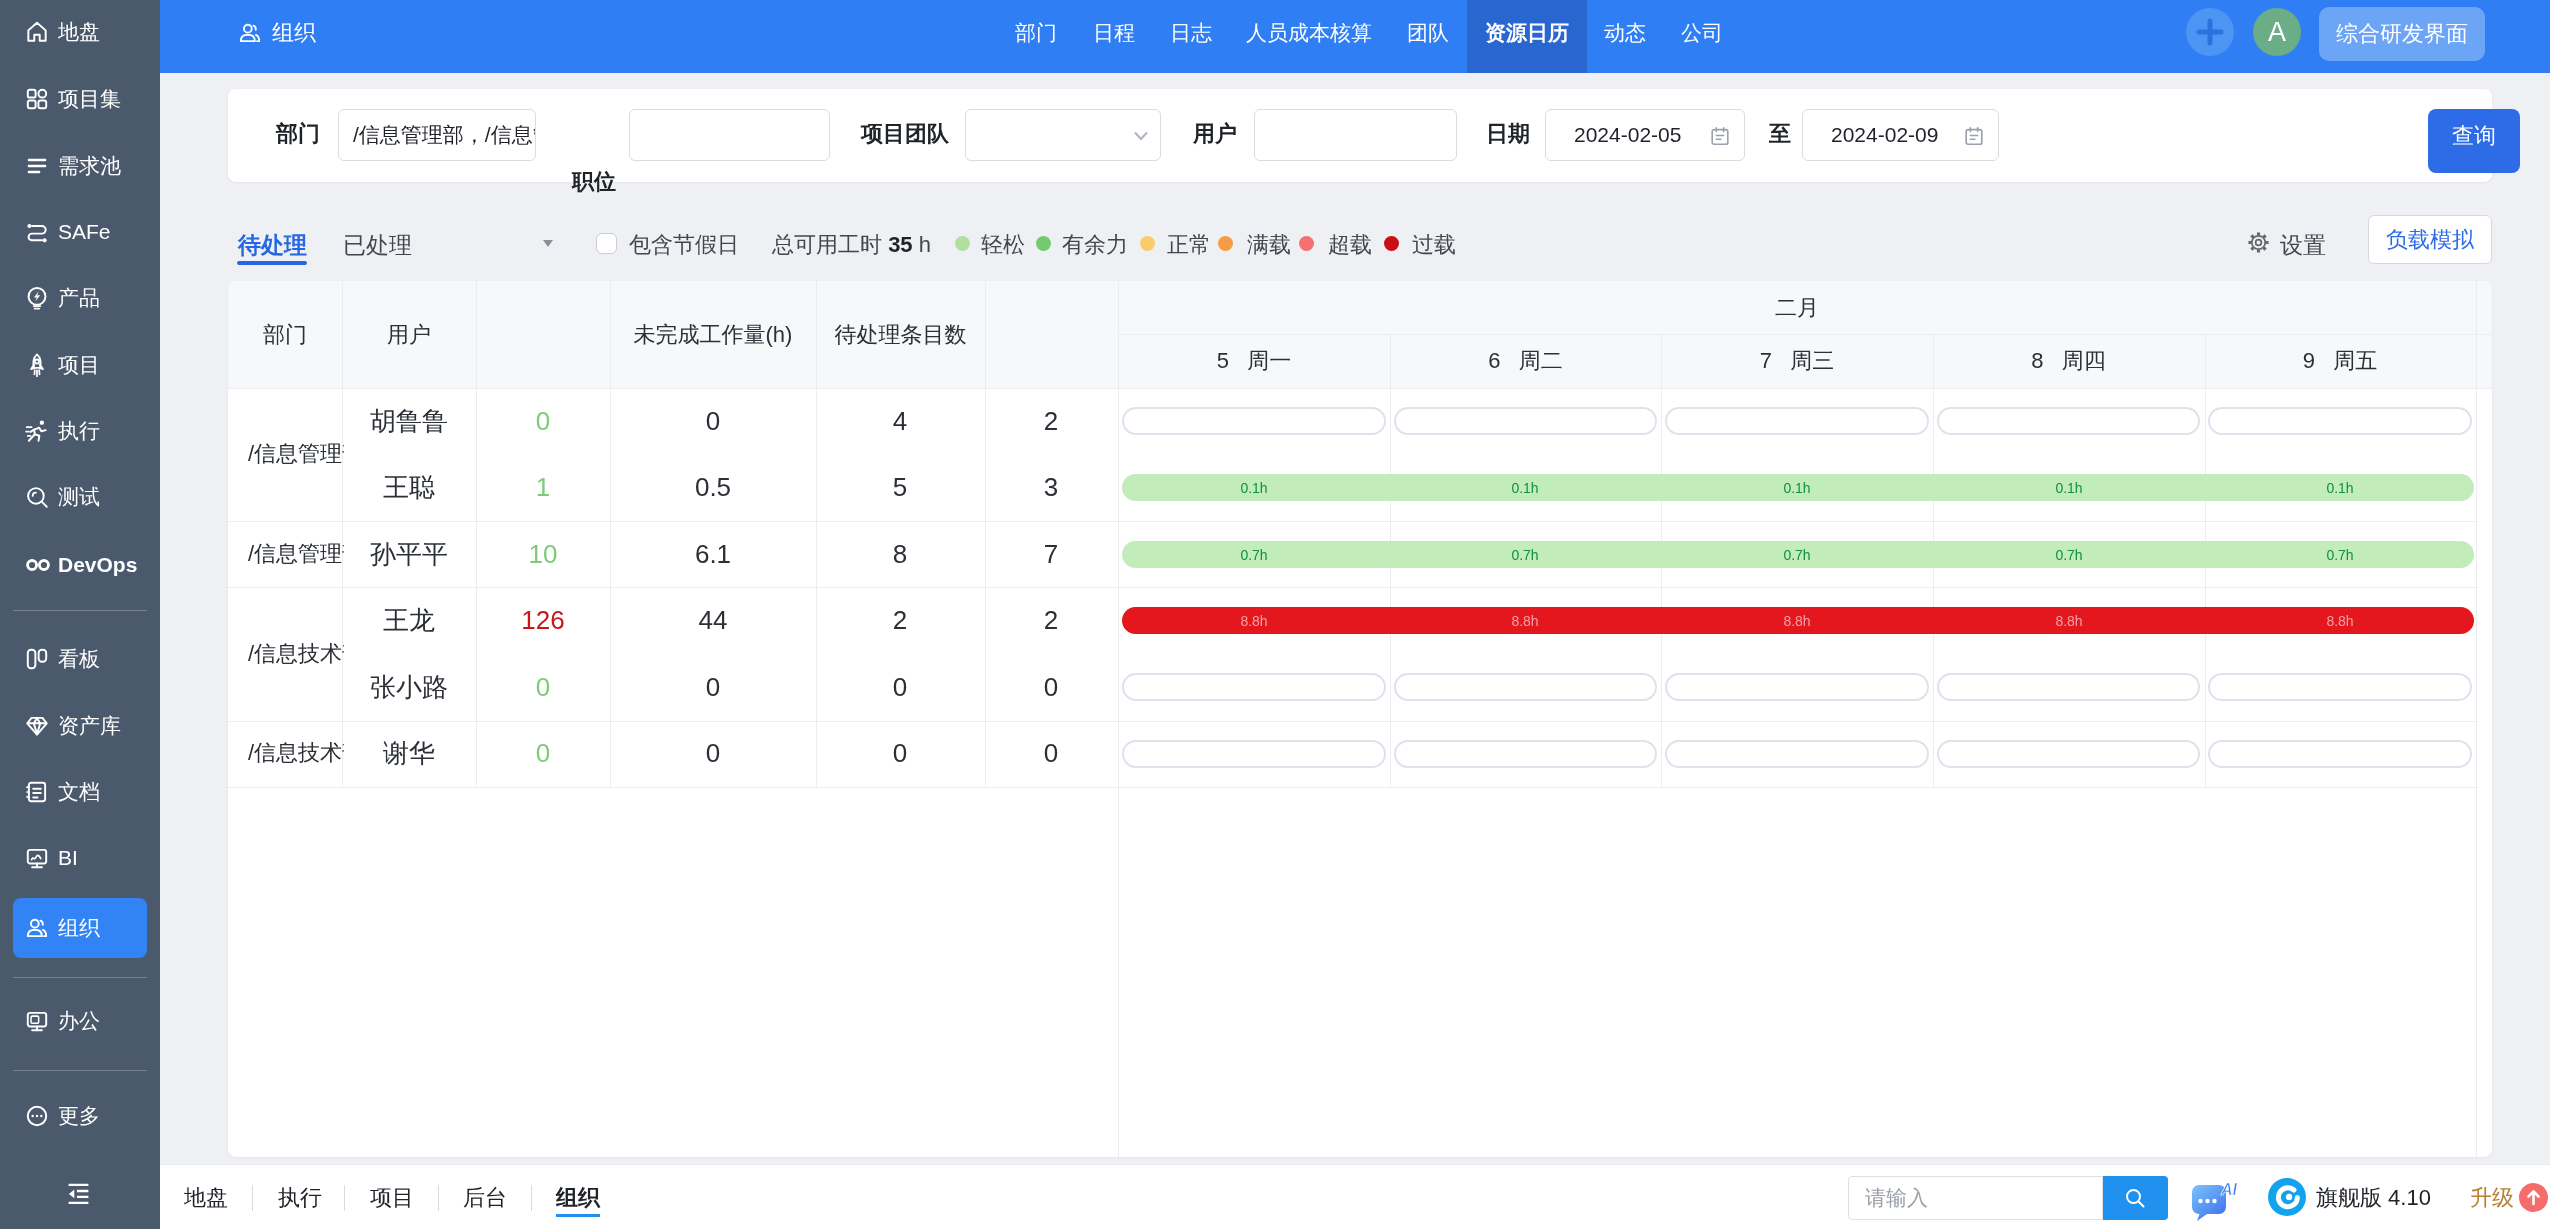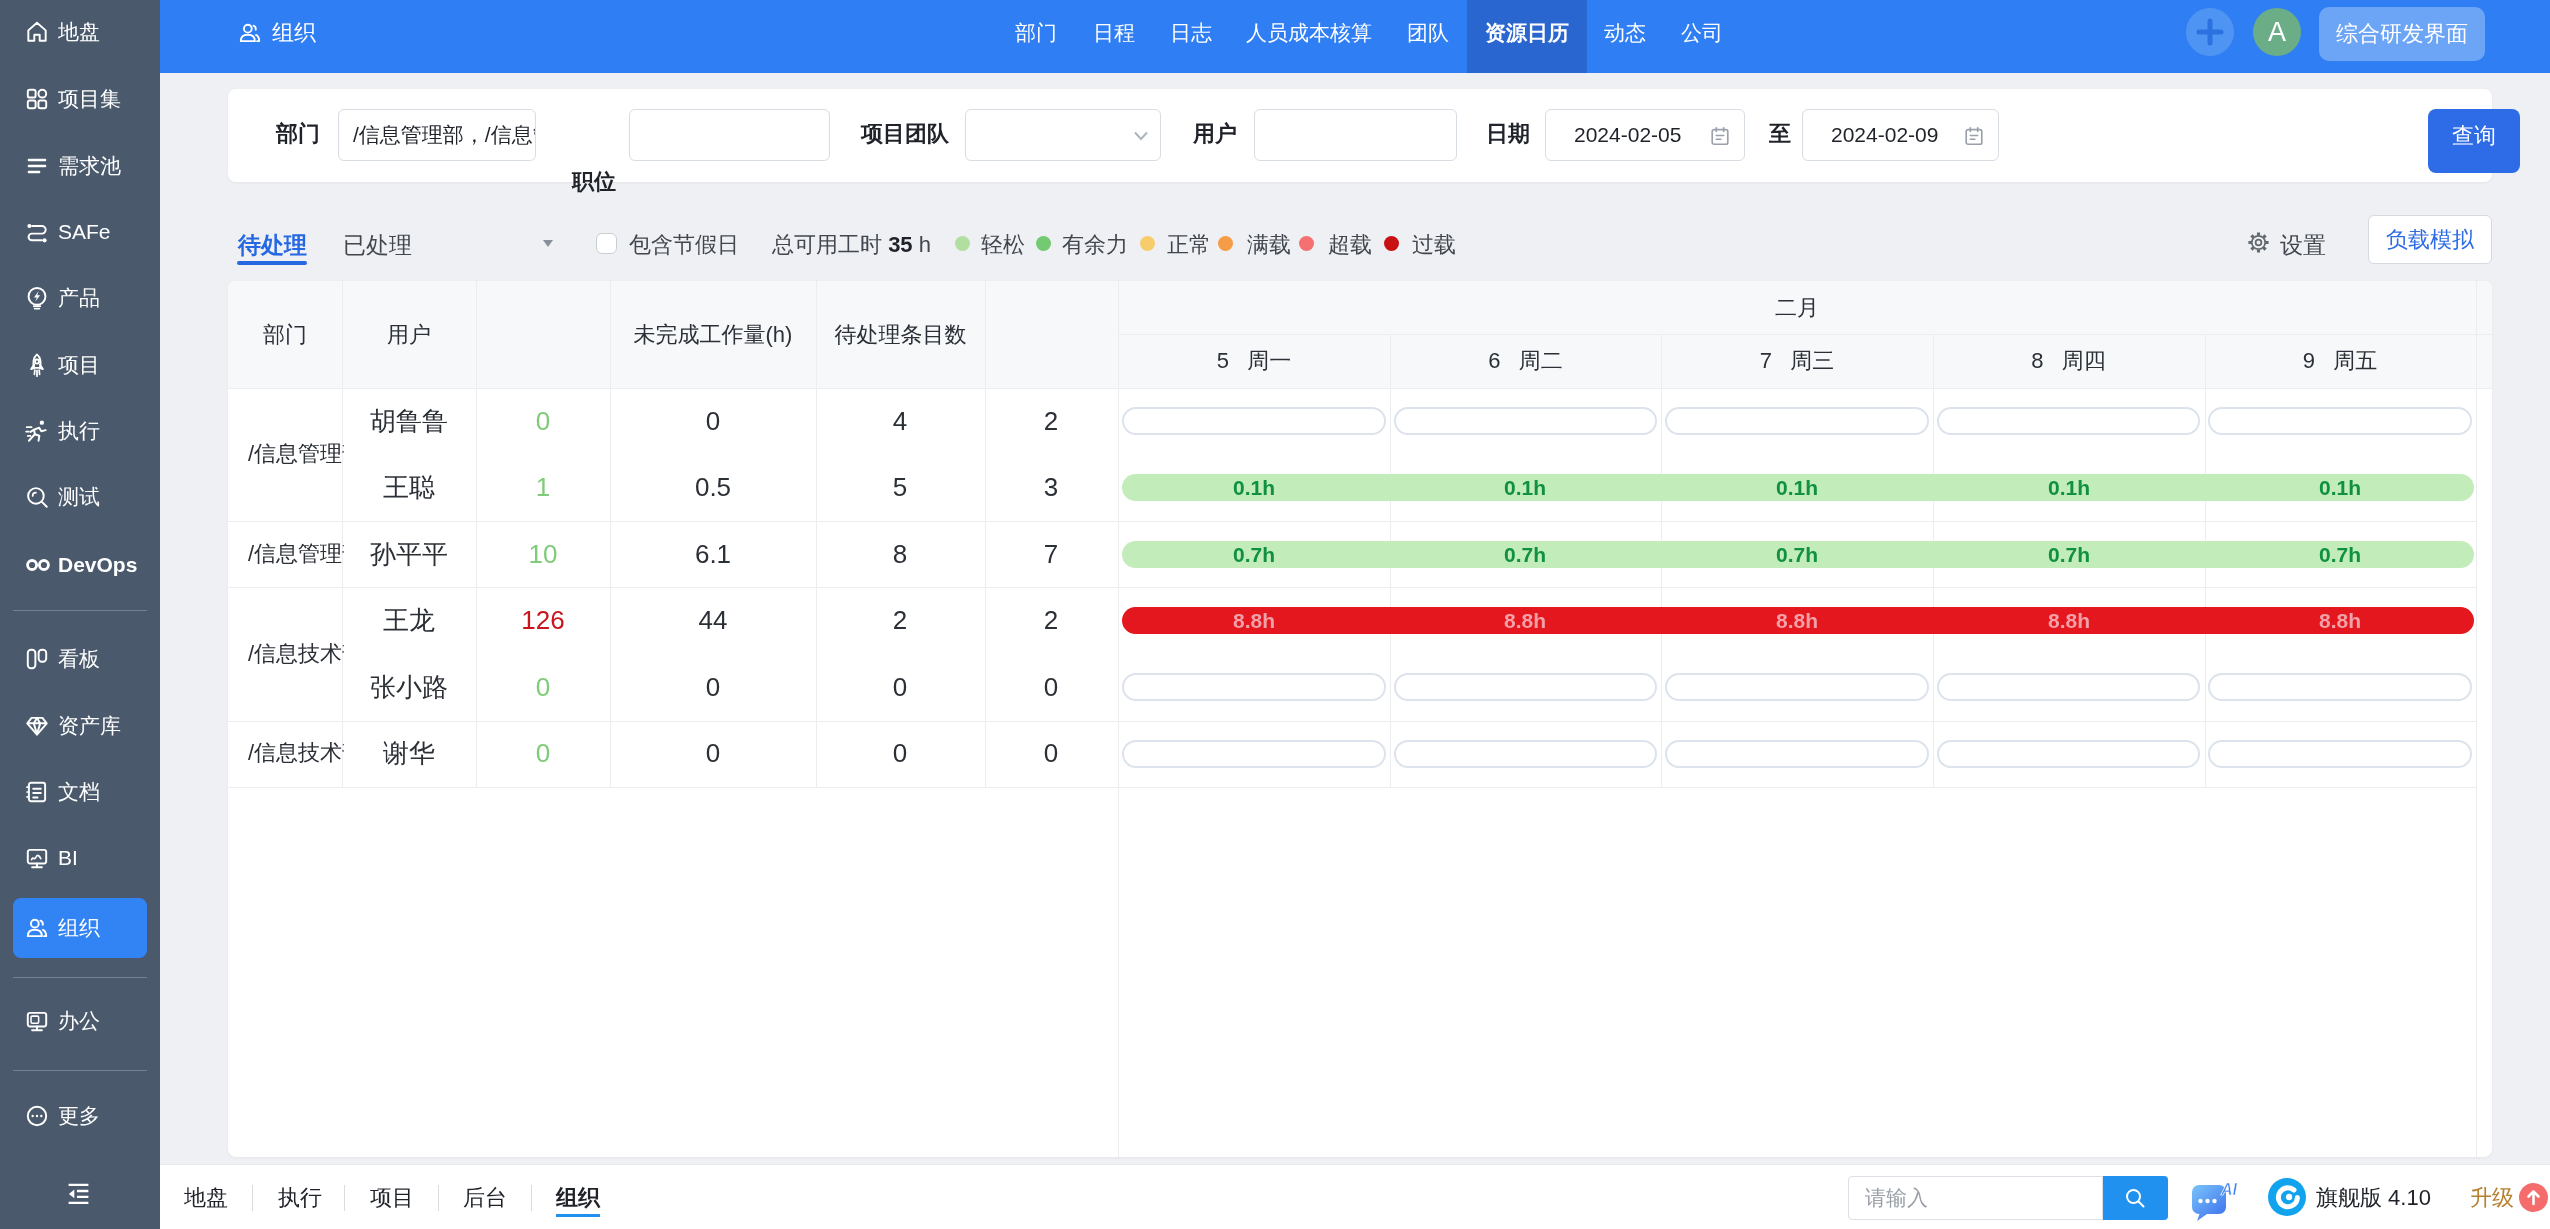--- a/index.html
+++ b/index.html
@@ -40,21 +40,21 @@
 #tcard { position:absolute; left:228px; top:281px; width:2264px; height:876px; background:#fff; border-radius:8px; box-shadow:0 1px 3px rgba(31,35,41,0.05); overflow:hidden; }
 #thead { position:absolute; left:0; top:0; width:2264px; height:107px; background:#f7f8fa; }
 .hcell { position:absolute; top:0; height:107px; display:flex; align-items:center; justify-content:center; font-size:22px; font-weight:400; color:#2b3038; }
 .vline { position:absolute; top:0; width:1px; background:#ebedf1; }
 .hline { position:absolute; left:0; width:2264px; height:1px; background:#ebedf1; }
 .bodytxt { position:absolute; font-size:26px; color:#2b2f36; transform:translate(-50%,-50%); white-space:nowrap; }
 .deptxt { position:absolute; left:20px; font-size:22px; color:#2b2f36; transform:translateY(-50%); white-space:nowrap; width:96px; overflow:hidden; }
 .pill { position:absolute; height:28px; border:2px solid #dde3ec; border-radius:14px; background:#fff; }
 .gbar { position:absolute; height:27px; border-radius:14px; background:#c2ecba; }
 .rbar { position:absolute; height:27px; border-radius:14px; background:#e3171d; }
-.bartxt { position:absolute; font-size:21px; transform:translate(-50%,-50%); top:50%;font-weight:bold; }
+.bartxt { position:absolute; font-size:14px; transform:translate(-50%,-50%); top:50%; }
 
 
 #bbar { position:absolute; left:160px; top:1164px; width:2390px; height:65px; background:#fff; border-top:1px solid #e8eaee; z-index:5; }
 .bitem { position:absolute; top:0; height:65px; line-height:65px; font-size:22px; color:#1f2329; transform:translateX(-50%); }
 .bsep { position:absolute; top:20px; width:1px; height:26px; background:#d8dbe0; }
 </style>
 </head>
 <body>
 
 <div id="sidebar">

